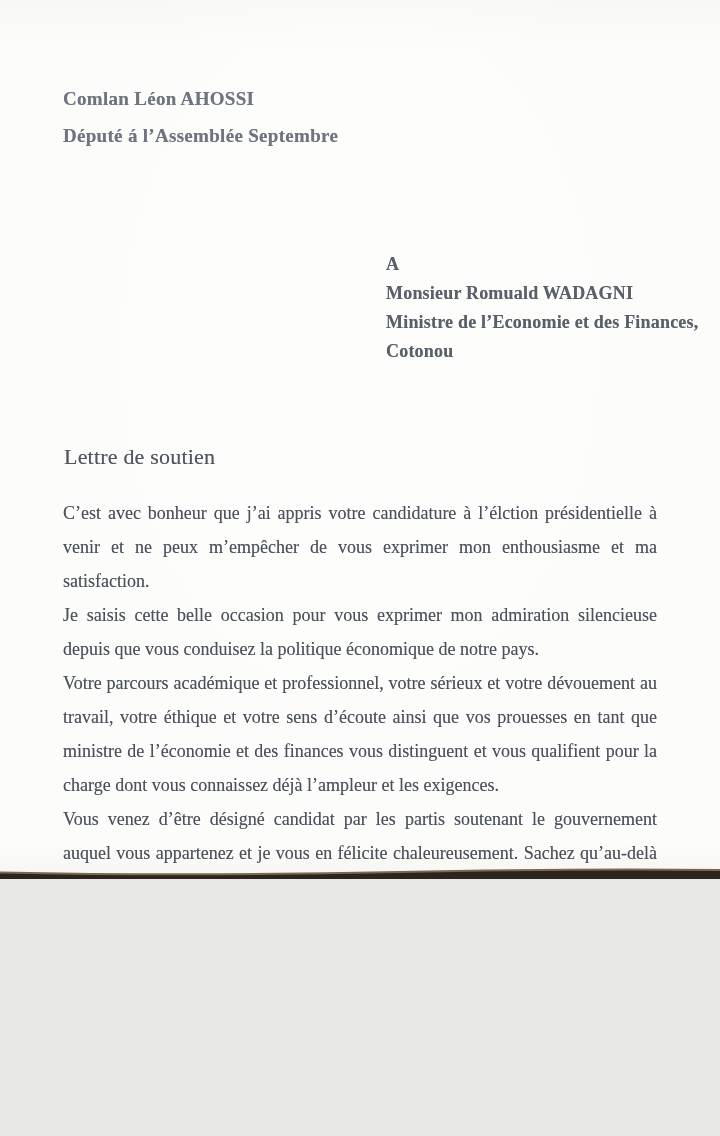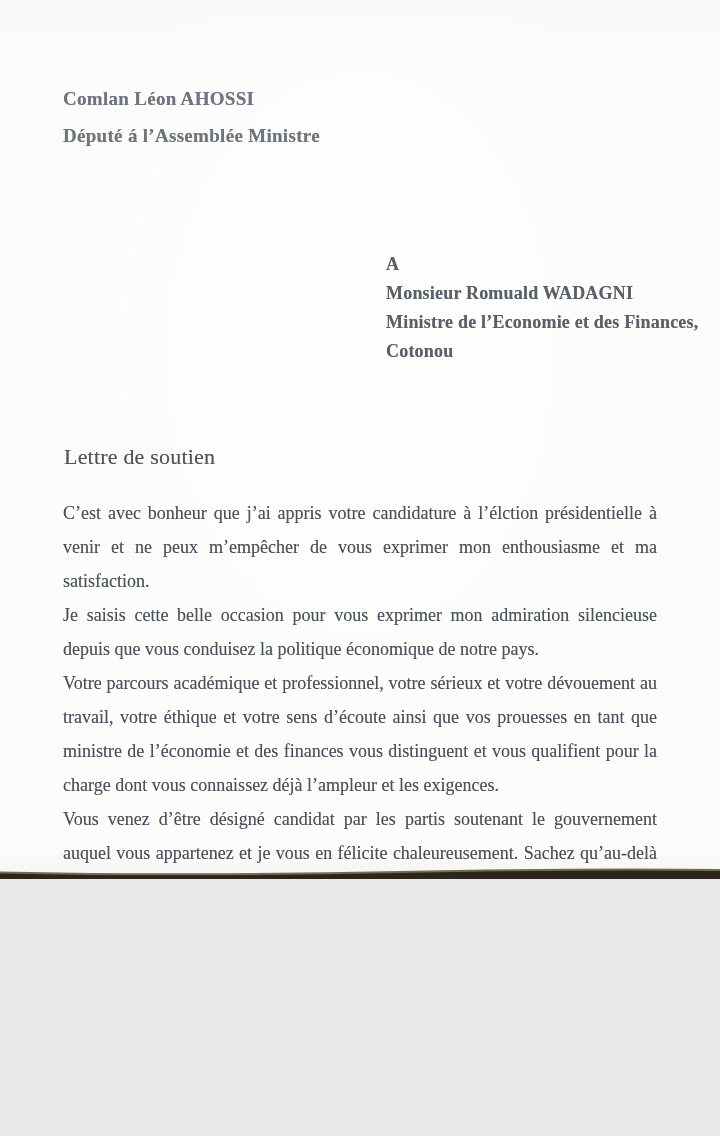--- a/index.html
+++ b/index.html
@@ -64,21 +64,21 @@
     width: 720px; height: 16px; display: block;
   }
 </style>
 </head>
 <body>
 
 <div class="page">
 
   <div class="sender-block soft">
     <div>Comlan Léon AHOSSI</div>
-    <div>Député á l’Assemblée Ministre</div>
+    <div>Député á l’Assemblée Septembre</div>
   </div>
 
 
   <div class="recipient-block soft">
     <div>A</div>
     <div>Monsieur Romuald WADAGNI</div>
     <div>Ministre de l’Economie et des Finances,</div>
     <div>Cotonou</div>
   </div>
 

